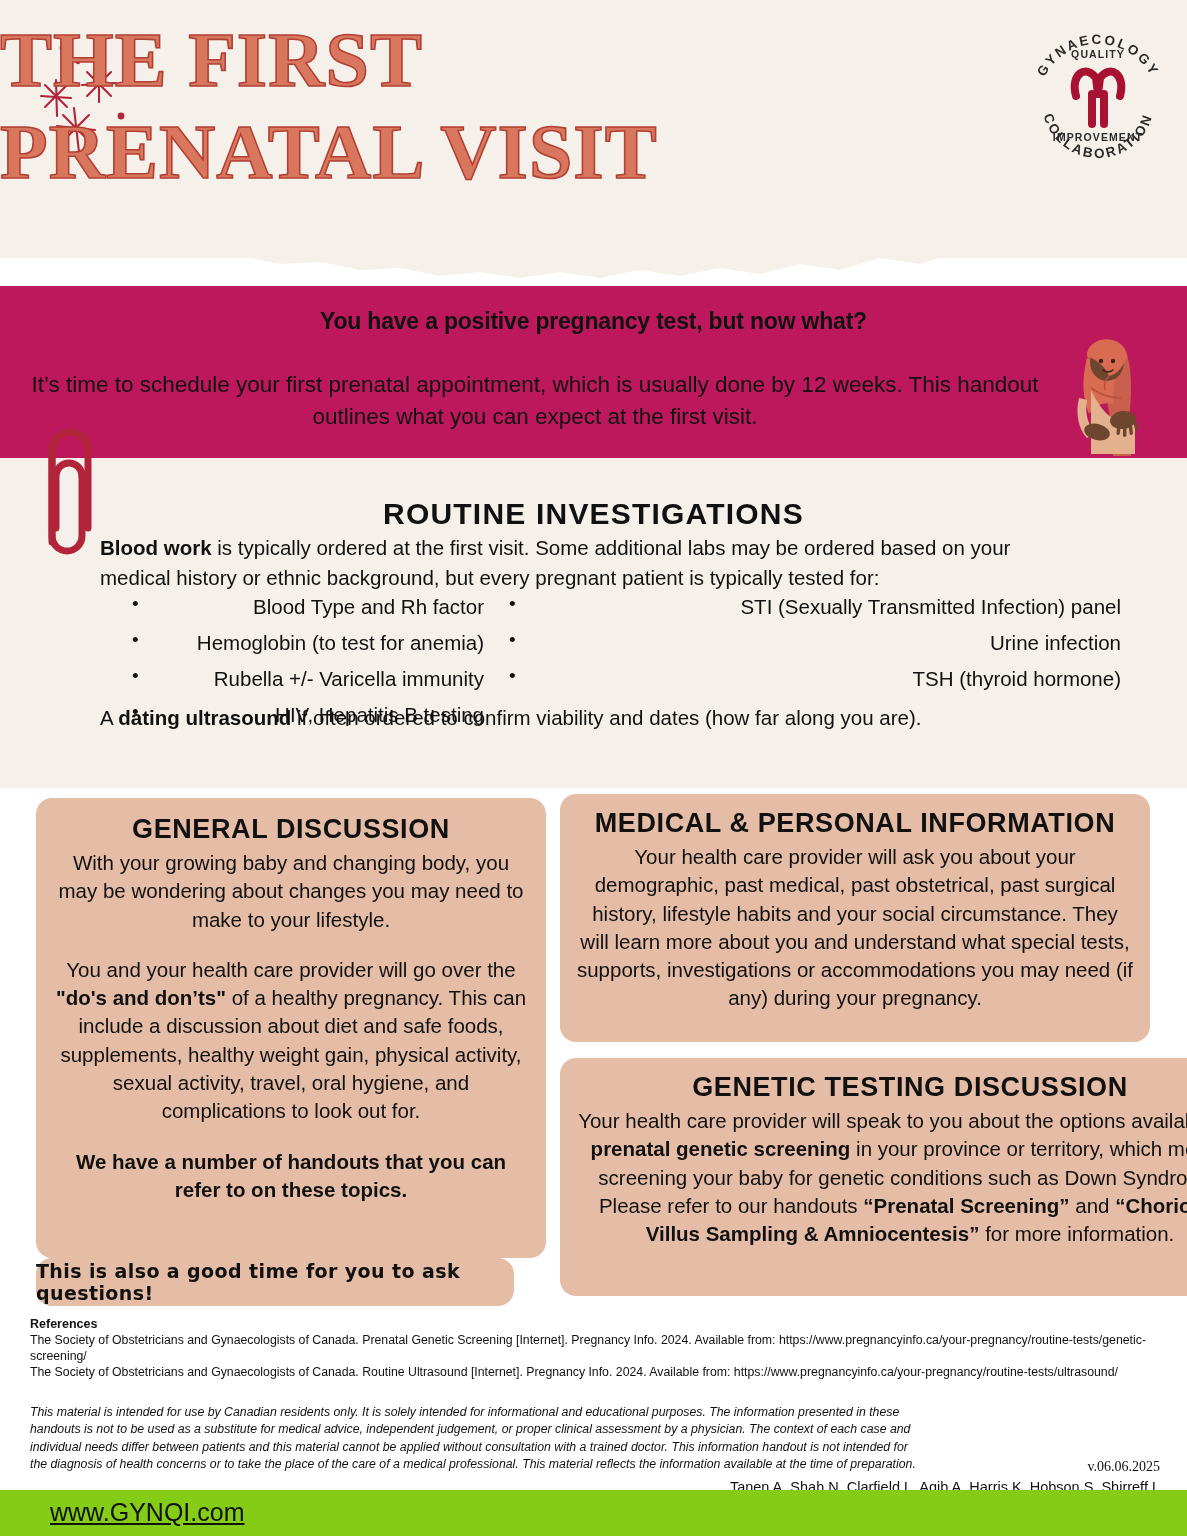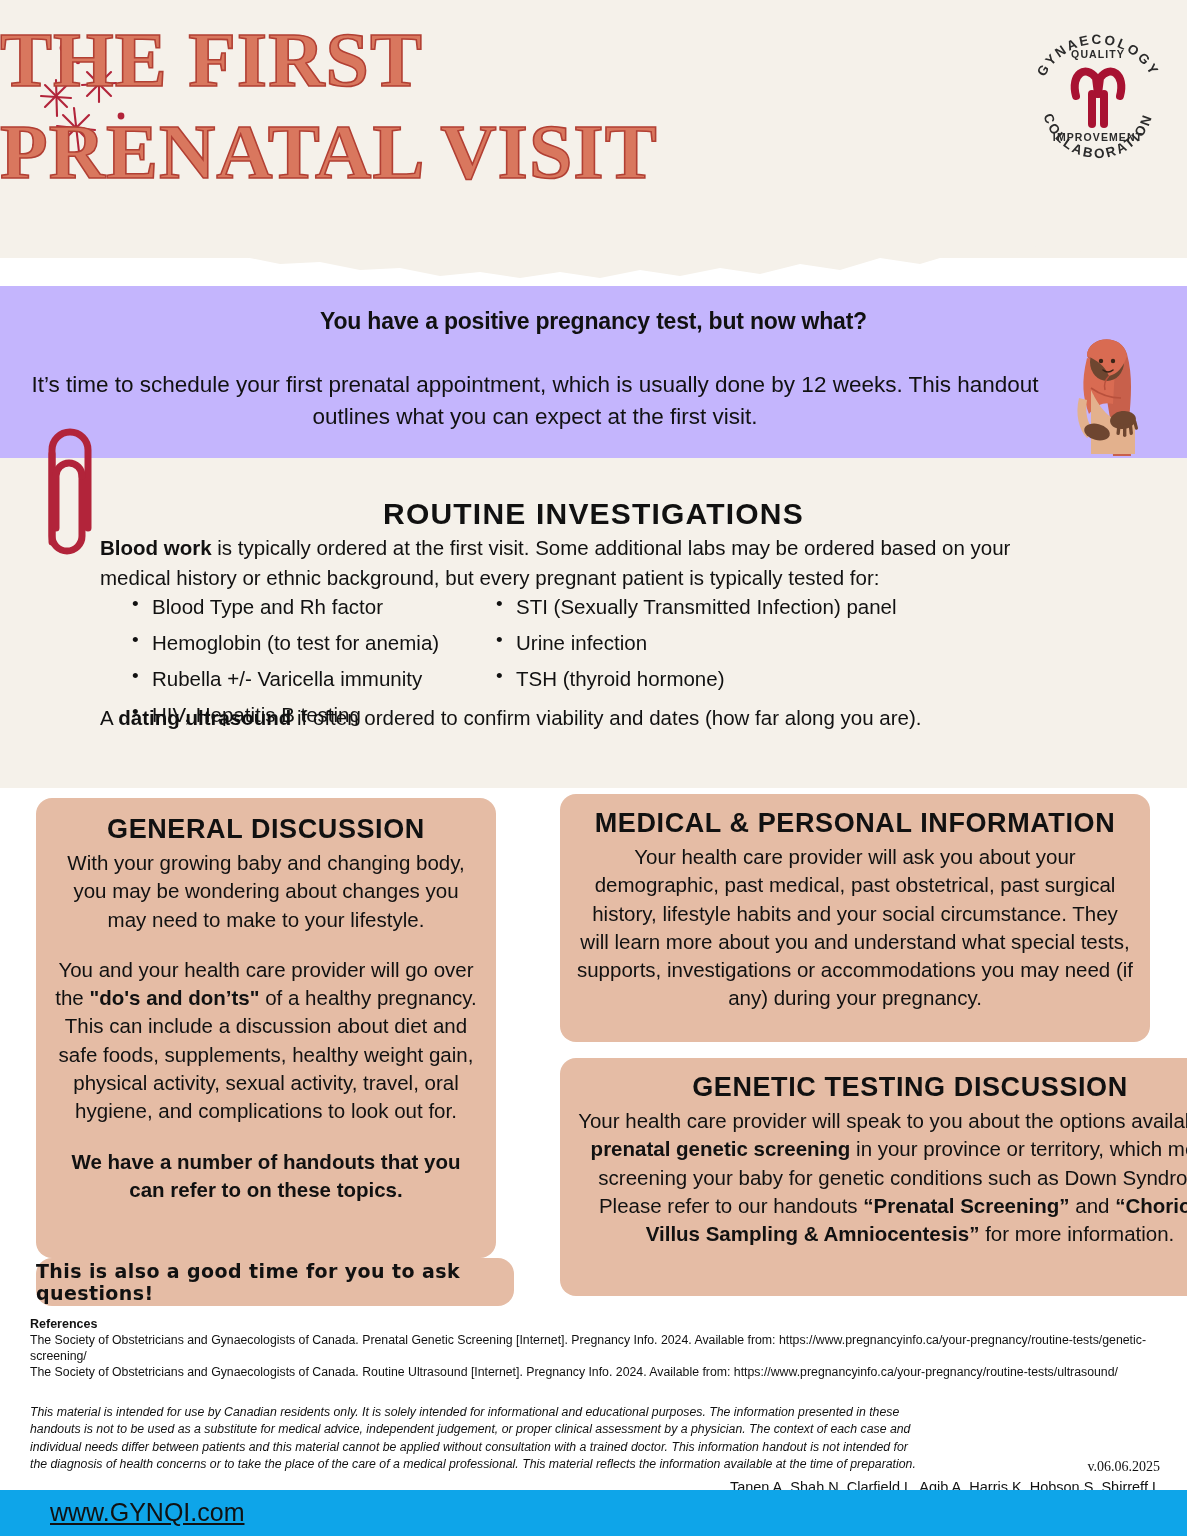--- a/index.html
+++ b/index.html
@@ -36,21 +36,21 @@
     line-height:1.18;
     letter-spacing:1px;
     color:#D9775E;
     -webkit-text-stroke:1.6px #B24034;
     text-shadow: 0 0 0 #B24034;
   }
 
   
   .intro{
     position:absolute; left:0; top:286px; width:1187px; height:172px;
-    background:#c4b5fd;
+    background:#be185d;
   }
   .intro-q{
     position:absolute; left:0; top:22px; width:1187px; text-align:center;
     font-size:23px; font-weight:700; color:#111; letter-spacing:-0.2px;
   }
   .intro-p{
     position:absolute; left:30px; top:83px; width:1010px; text-align:center;
     font-size:22.5px; line-height:1.42; color:#111;
   }
   .woman{ position:absolute; left:1035px; top:328px; width:130px; height:136px; }
@@ -67,21 +67,21 @@
     font-size:30px; font-weight:800; letter-spacing:1.2px; color:#111;
   }
   .ri-intro{
     position:absolute; left:100px; top:533px; width:985px;
     font-size:20.5px; line-height:1.48; color:#111; text-align:left;
   }
   .ri-intro b{ font-weight:800; }
 
   .ri-cols{
     position:absolute; left:124px; top:592px; width:1000px;
-    display:flex; gap:4px;
+    display:flex; gap:17px;text-align:right;
   }
   .ri-col{ width:360px; }
   .ri-col.right{ width:620px; }
   .ri-li{
     position:relative; padding-left:28px;
     font-size:20.5px; line-height:1.42; color:#111; margin-bottom:7px;
   }
   .ri-li::before{
     content:"•"; position:absolute; left:8px; top:-1px; font-size:19px; color:#111;
   }
@@ -98,21 +98,21 @@
   }
   .card h2{
     text-align:center; font-size:27px; font-weight:800; letter-spacing:0.6px;
     margin-bottom:4px;
   }
   .card p{
     text-align:center; font-size:20.5px; line-height:1.38;
   }
   .card p b{ font-weight:800; }
 
-  #card-general{ left:36px; top:798px; width:460px; height:460px; padding:16px 18px 12px; }
+  #card-general{ left:36px; top:798px; width:510px; height:460px; padding:16px 18px 12px; }
   #card-medical{ left:560px; top:794px; width:590px; height:248px; padding:14px 16px 10px; }
   #card-genetic{ left:560px; top:1058px; width:700px; height:238px; padding:14px 16px 10px; }
 
   .gap{ height:22px; }
 
   #card-questions{
     left:36px; top:1258px; width:478px; height:48px;
     display:flex; align-items:center; justify-content:center;
   }
   #card-questions .qtext{
@@ -134,21 +134,21 @@
     font-size:14px; color:#111;font-family:Liberation Serif, serif;
   }
   .authors{
     position:absolute; left:600px; top:1479px; width:560px; text-align:right;
     font-size:14.5px; color:#111;
   }
 
   
   .footer{
     position:absolute; left:0; top:1490px; width:1187px; height:46px;
-    background:#0ea5e9;
+    background:#84cc16;
     text-decoration:underline;
   }
   .footer .url{
     position:absolute; left:50px; top:8px;
     font-size:25px; color:#111; text-decoration:underline;
   }
 </style>
 </head>
 <body>
 

